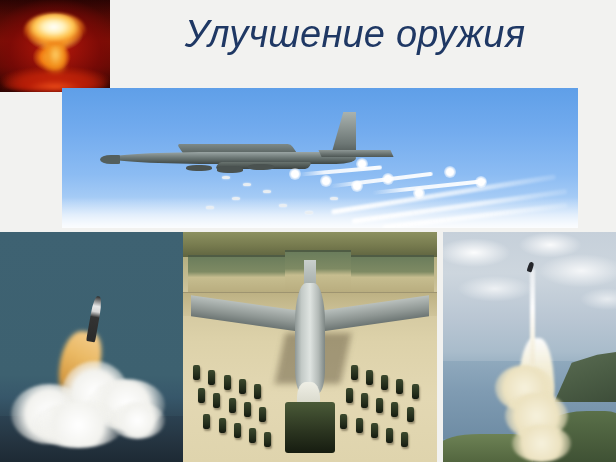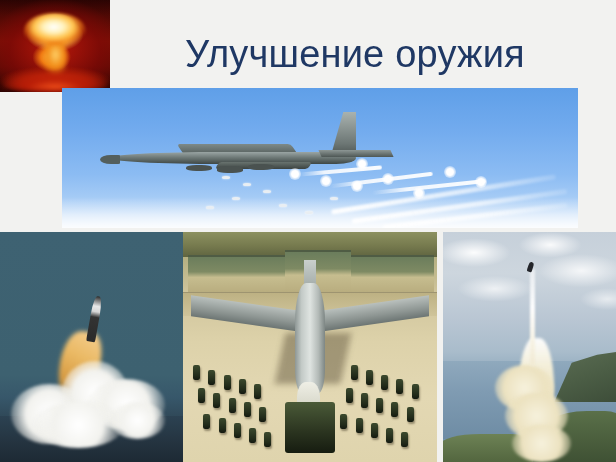--- a/index.html
+++ b/index.html
@@ -14,32 +14,33 @@
     height: 462px;
     overflow: hidden;
     background: #F2F2F0;
     font-family: "Liberation Sans", sans-serif;
   }
 
   
   #slide-title {
     position: absolute;
     left: 120px;
-    top: 24px;
+    top: 4px;
     width: 470px;
     height: 62px;
     display: flex;
     align-items: center;
     justify-content: center;
     font-size: 38px;
     line-height: 1.05;
     font-weight: 400;
     color: #1F3864;
     letter-spacing: 0.2px;
     white-space: nowrap;
+    font-style: italic;
   }
 
   
   .pic {
     position: absolute;
     overflow: hidden;
   }
 
   
   #pic-nuke {

